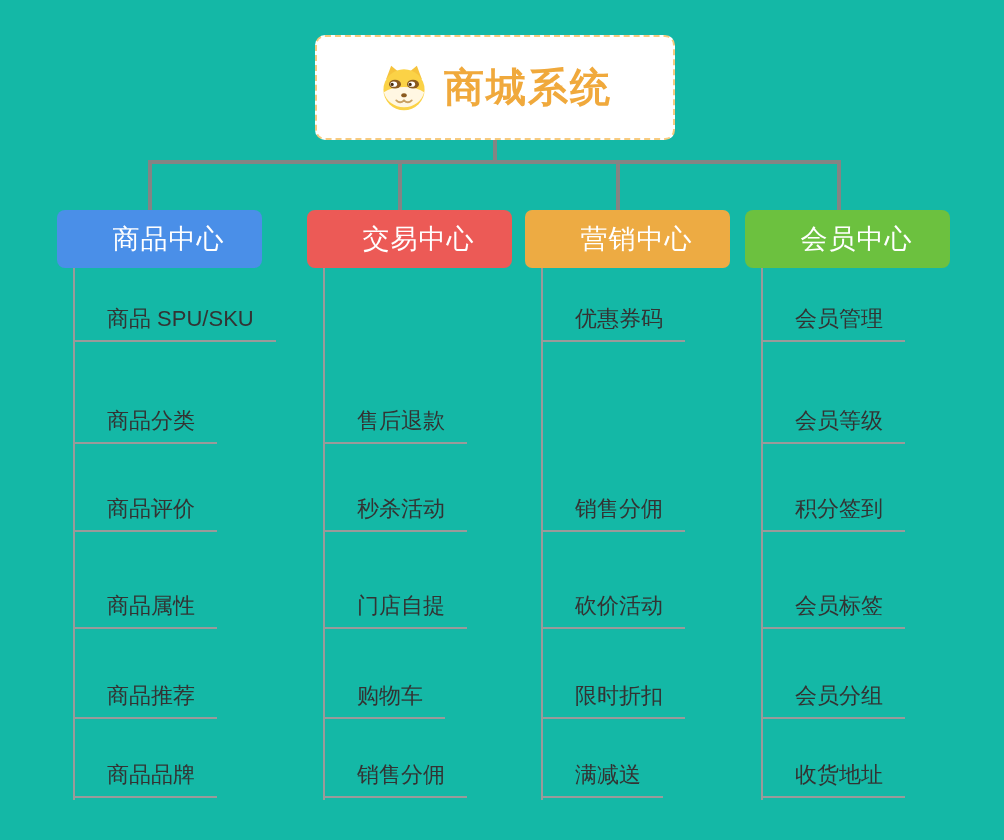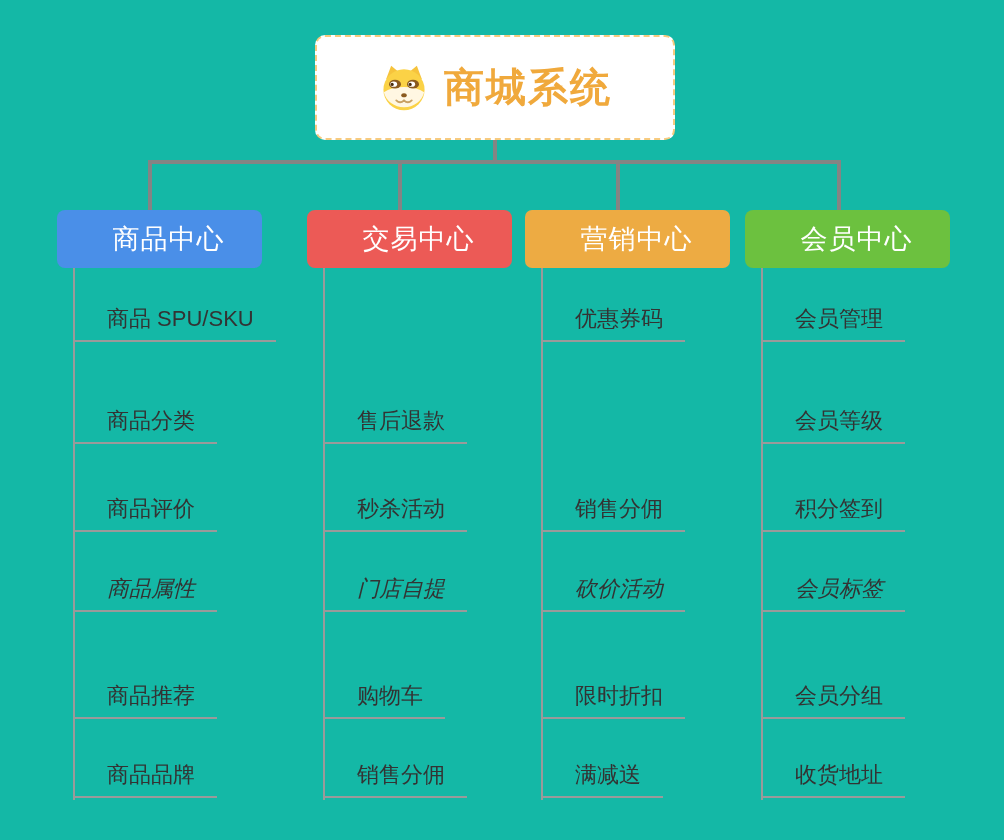--- a/index.html
+++ b/index.html
@@ -98,21 +98,21 @@
     font-size: 22px;
     line-height: 30px;
     color: #333333;
     padding: 0 22px 6px 34px;
     border-bottom: 2px solid #9a9a9a;
     cursor: pointer;
   }
   .leaf-0 { top: 94px; }
   .leaf-1 { top: 196px; }
   .leaf-2 { top: 284px; }
-  .leaf-3 { top: 364px; font-style: italic; }
+  .leaf-3 { top: 381px; }
   .leaf-4 { top: 471px; }
   .leaf-5 { top: 550px; }
 </style>
 </head>
 <body>
 
 <div class="canvas">
 
   <div class="root-node">
     <span class="dog">

